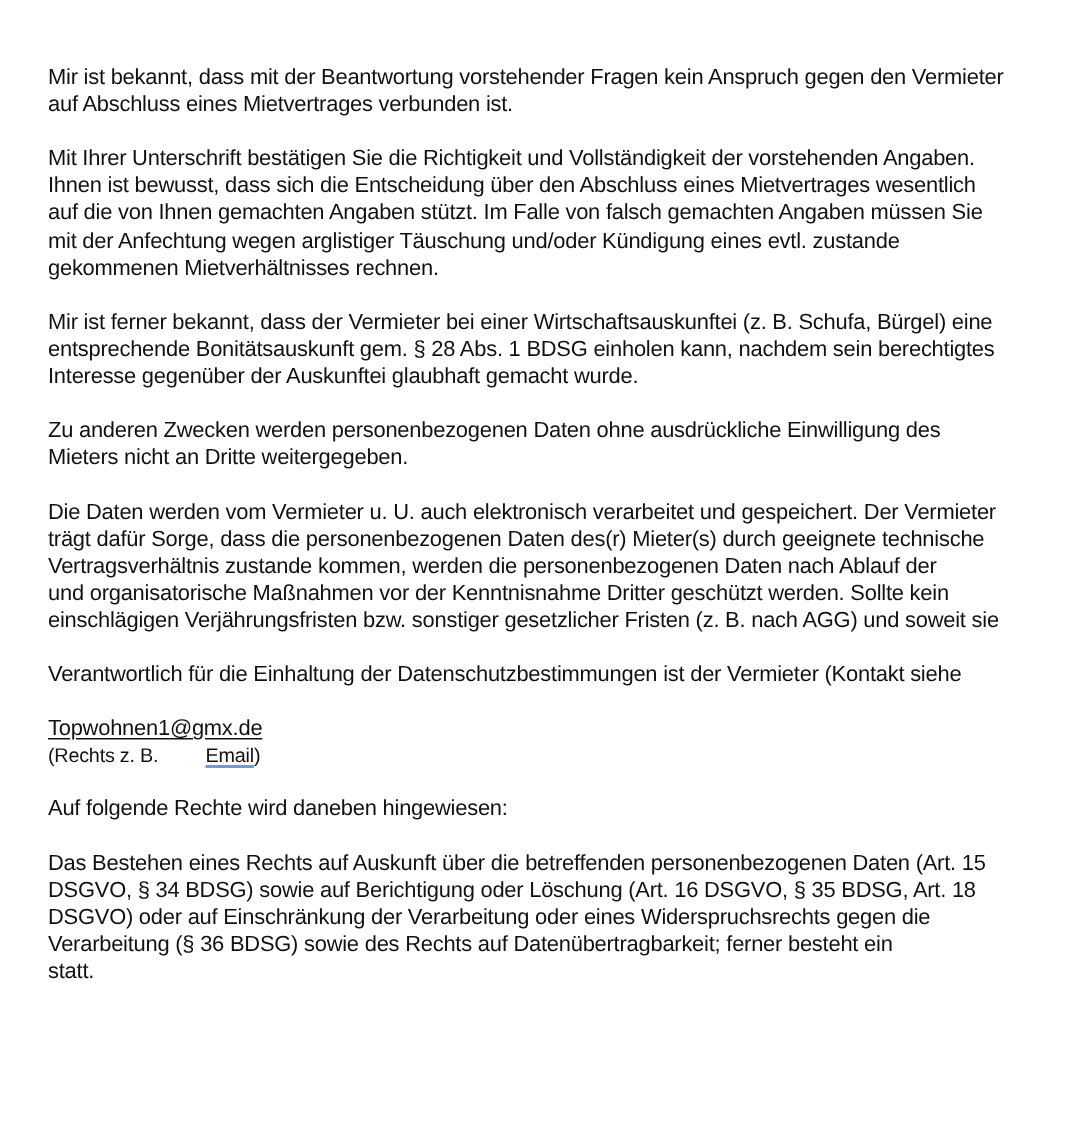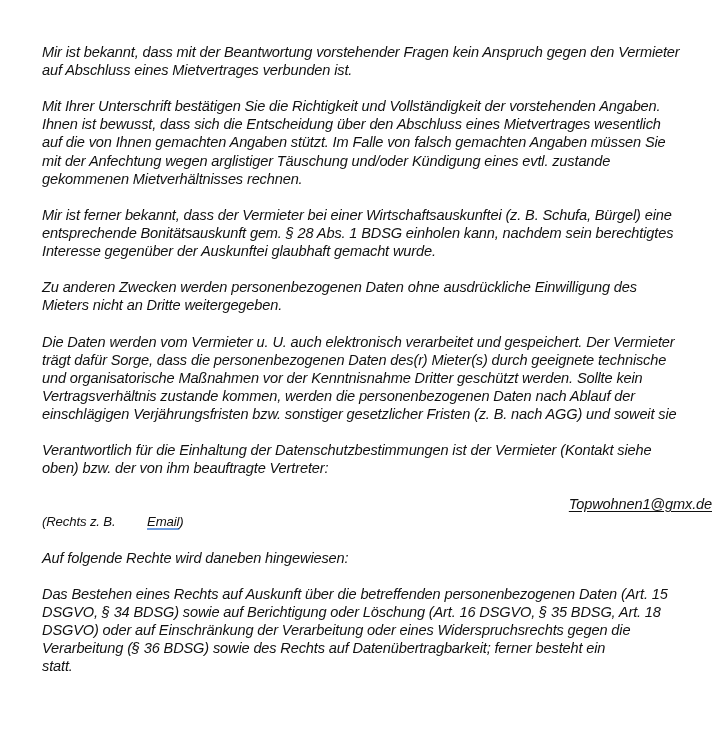--- a/index.html
+++ b/index.html
@@ -1,27 +1,26 @@
 <!DOCTYPE html>
 <html><head>
 <meta charset="utf-8">
 <style>
   html, body { margin: 0; padding: 0; background: #ffffff; }
   body { width: 723px; height: 750px; overflow: hidden; position: relative; }
   .page {
-    position: absolute; left: 42px; top: 43px; width: 670px;
+    position: absolute; left: 32px; top: 43px; width: 670px;
     font-family: "Liberation Sans", sans-serif;
     font-size: 14.6px; line-height: 18.1px; color: #111111;
     letter-spacing: -0.15px;
-    font-style: italic;
   }
   .para { margin: 0 0 18.1px 0; white-space: normal; }
   .para .ln { display: block; white-space: nowrap; }
   .contact { margin: 0 0 18.1px 0; }
-  .email-link { color: #111111; text-decoration: underline; text-underline-offset: 2px; display: block; text-align: right; }
+  .email-link { color: #111111; text-decoration: underline; text-underline-offset: 2px; display: block; }
   .contact-note { display: block; font-size: 13.2px; line-height: 17px; }
   .spell { text-decoration: underline; text-decoration-color: #6a9be0; text-underline-offset: 2px; text-decoration-thickness: 1.5px; padding-left: 28px; }
 </style>
 </head>
 <body>
 
 <div class="page">
 
   <p class="para">
     <span class="ln">Mir ist bekannt, dass mit der Beantwortung vorstehender Fragen kein Anspruch gegen den Vermieter</span>
@@ -43,28 +42,27 @@
   </p>
 
   <p class="para">
     <span class="ln">Zu anderen Zwecken werden personenbezogenen Daten ohne ausdrückliche Einwilligung des</span>
     <span class="ln">Mieters nicht an Dritte weitergegeben.</span>
   </p>
 
   <p class="para">
     <span class="ln">Die Daten werden vom Vermieter u. U. auch elektronisch verarbeitet und gespeichert. Der Vermieter</span>
     <span class="ln">trägt dafür Sorge, dass die personenbezogenen Daten des(r) Mieter(s) durch geeignete technische</span>
+    <span class="ln">Vertragsverhältnis zustande kommen, werden die personenbezogenen Daten nach Ablauf der</span>
     <span class="ln">und organisatorische Maßnahmen vor der Kenntnisnahme Dritter geschützt werden. Sollte kein</span>
-    <span class="ln">Vertragsverhältnis zustande kommen, werden die personenbezogenen Daten nach Ablauf der</span>
     <span class="ln">einschlägigen Verjährungsfristen bzw. sonstiger gesetzlicher Fristen (z. B. nach AGG) und soweit sie</span>
   </p>
 
   <p class="para">
     <span class="ln">Verantwortlich für die Einhaltung der Datenschutzbestimmungen ist der Vermieter (Kontakt siehe</span>
-    <span class="ln">oben) bzw. der von ihm beauftragte Vertreter:</span>
   </p>
 
   <div class="contact">
     <a class="email-link">Topwohnen1@gmx.de</a>
     <span class="contact-note"><span>(Rechts z. B. </span><span class="spell">Email</span><span>)</span></span>
   </div>
 
   <p class="para">
     <span class="ln">Auf folgende Rechte wird daneben hingewiesen:</span>
   </p>

